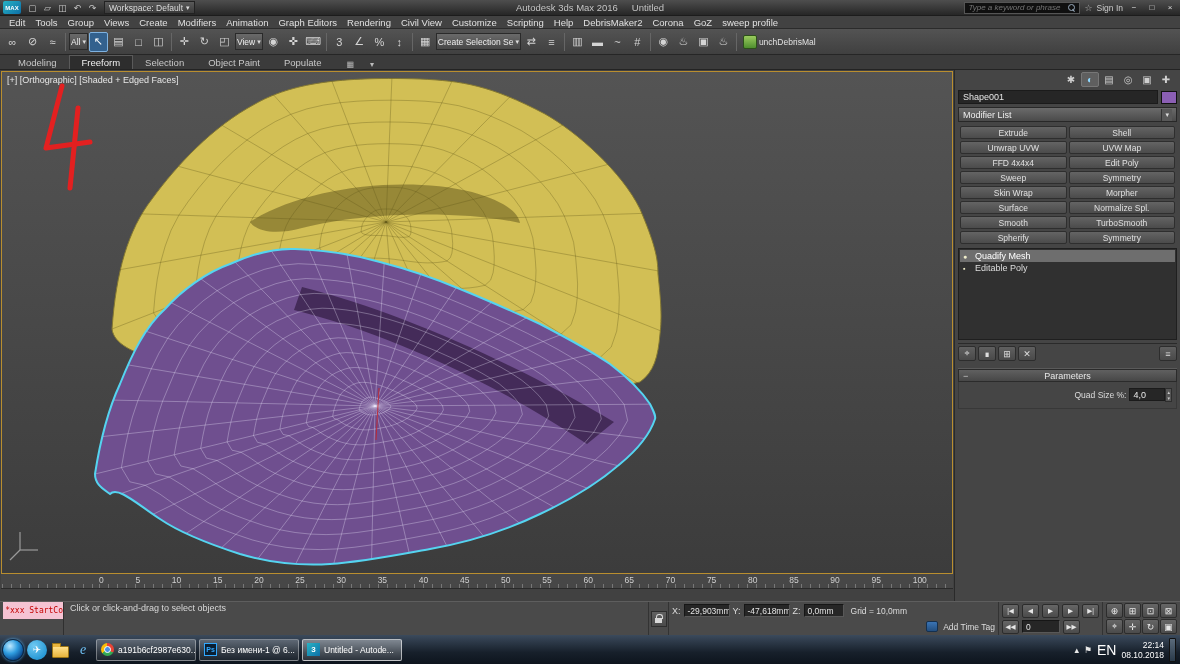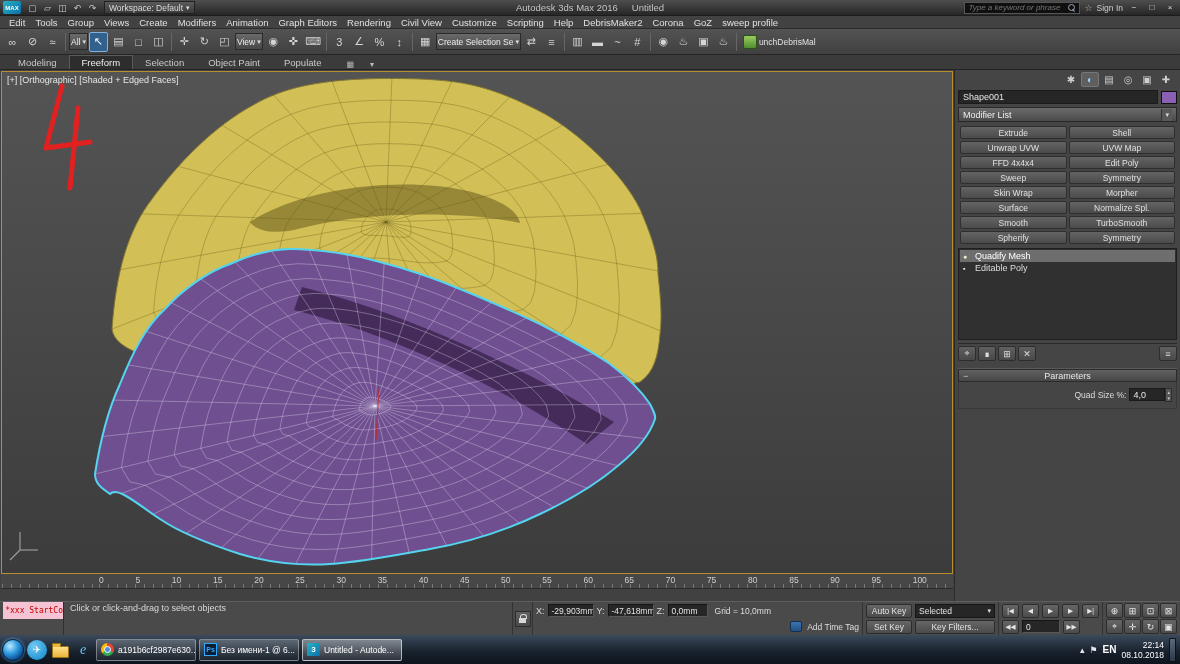--- a/index.html
+++ b/index.html
@@ -123,21 +123,21 @@
   .folder::after { content:""; position:absolute; width:7px; height:3px; background:#e8b43c; border:1px solid #9a7416; border-bottom:none; top:3px; left:2px; border-radius:1px 1px 0 0;}
   .ie { color:#6fc1f5; font-size:14px; font-style:italic; font-family:"Liberation Serif",serif;}
   .taskbtn { width:100px; height:22px; display:flex; align-items:center; gap:4px; padding:0 4px; background:linear-gradient(rgba(255,255,255,.22),rgba(255,255,255,.06)); border:1px solid rgba(255,255,255,.35); border-radius:2px; color:#fff; font-size:8.5px; white-space:nowrap; overflow:hidden; flex:none;}
   .taskbtn.active { background:linear-gradient(rgba(255,255,255,.38),rgba(255,255,255,.12)); border-color:rgba(255,255,255,.6);}
   .chrome-ico { width:13px; height:13px; border-radius:50%; background:conic-gradient(#ea4335 0 33%, #34a853 0 66%, #fbbc05 0 100%); position:relative; flex:none;}
   .chrome-ico::after { content:""; position:absolute; inset:3px; background:#4a90e2; border:1px solid #fff; border-radius:50%;}
   .ps-ico { width:13px; height:13px; background:#0a1f33; color:#31a8ff; font-size:7px; font-weight:bold; display:flex; align-items:center; justify-content:center; border:1px solid #31a8ff; flex:none;}
   .max-ico { width:13px; height:13px; background:linear-gradient(135deg,#27b3c4,#0d6fa8); color:#fff; font-size:8px; font-weight:bold; display:flex; align-items:center; justify-content:center; flex:none;}
   .tray { margin-left:auto; display:flex; align-items:center; gap:5px; padding-right:2px;}
   .trayico { color:#e8e8e8; font-size:9px;}
-  .lang { color:#fff; font-size:10px; font-weight:bold;}
+  .lang { color:#fff; font-size:14px; font-weight:normal;}
   .clock { text-align:right; color:#fff; font-size:8.5px; line-height:10px;}
   .showdesk { width:7px; height:24px; background:linear-gradient(#5a6a7a,#2a3a4a); border:1px solid #111; border-radius:1px;}
 </style>
 </head>
 <body>
 
 <div class="titlebar">
   <div class="maxlogo">MAX</div>
   <span class="qa">▢</span>
   <span class="qa">▱</span>
@@ -476,33 +476,20 @@
       <div class="field">-47,618mm</div>
       <span class="coordlbl">Z:</span>
       <div class="field" style="width:40px">0,0mm</div>
       <span class="gridtxt">Grid = 10,0mm</span>
     </div>
     <div class="sbrow" style="justify-content:flex-end;">
       <span class="ttico"></span>
       <span class="timetag" style="margin-left:0">Add Time Tag</span>
     </div>
   </div>
-  <div class="sb2" style="width:136px;">
-    <div class="sbrow">
-      <div class="btn3d" style="width:46px">Auto Key</div>
-      <div class="dropfield" style="flex:1">
-        <span>Selected</span>
-        <span class="caret" style="margin-left:auto">▾</span>
-      </div>
-    </div>
-    <div class="sbrow">
-      <div class="btn3d" style="width:46px">Set Key</div>
-      <div class="btn3d" style="flex:1">Key Filters...</div>
-    </div>
-  </div>
   <div class="sb2" style="width:104px;">
     <div class="sbrow">
       <span class="pbtn">|◀</span>
       <span class="pbtn">◀</span>
       <span class="pbtn">▶</span>
       <span class="pbtn">▶</span>
       <span class="pbtn">▶|</span>
     </div>
     <div class="sbrow">
       <span class="pbtn">◀◀</span>

